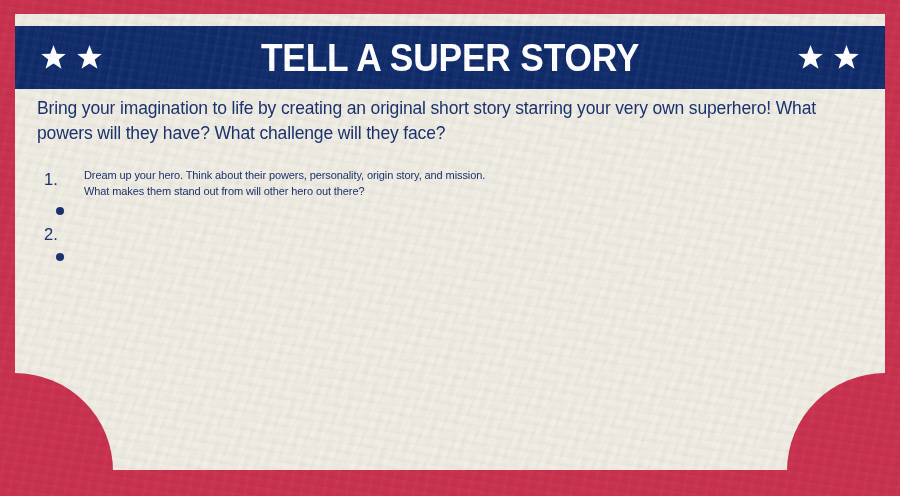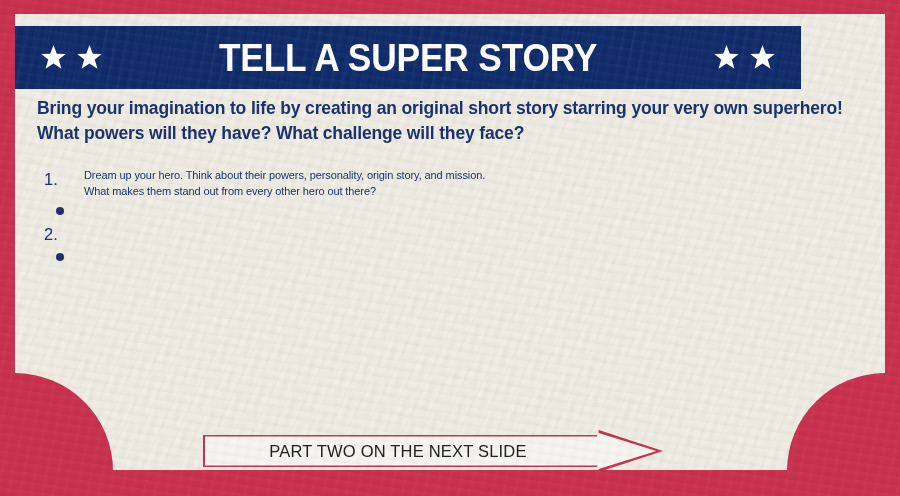--- a/index.html
+++ b/index.html
@@ -51,21 +51,21 @@
       repeating-linear-gradient(115deg, rgba(0,0,0,0.022) 0px, rgba(0,0,0,0.0) 4px, rgba(0,0,0,0.018) 9px, rgba(255,255,255,0.0) 17px),
       repeating-linear-gradient(22deg, rgba(0,0,0,0.016) 0px, rgba(255,255,255,0.0) 7px, rgba(0,0,0,0.012) 14px);
     opacity: .9;
   }
 
   
   .header-band {
     position: absolute;
     left: 15px;
     top: 26px;
-    width: 786px;
+    width: 870px;
     height: 63px;
     background: #102c6b;
     z-index: 12;
     display: flex;
     align-items: center;
     justify-content: space-between;
     padding: 0 26px;
   }
   .header-band::after {
     content: "";
@@ -113,21 +113,21 @@
     left: 15px;
     top: 96px;
     width: 870px;
     z-index: 14;
     padding: 0 22px;
   }
 
   .intro {
     color: #19326e;
     font-size: 17.5px;
-    font-weight: bold;
+    font-weight: normal;
     line-height: 1.42;
     letter-spacing: -0.15px;
     width: 832px;
   }
 
   .task-list {
     margin-top: 22px;
     list-style: none;
   }
   .task-item {
@@ -255,21 +255,21 @@
 
     <p class="intro">Bring your imagination to life by creating an original short story starring your very own superhero! What powers will they have? What challenge will they face?</p>
 
     <ol class="task-list">
 
       <li class="task-item">
         <div class="task-row">
           <span class="task-num">1.</span>
           <span class="task-text">
             <span>Dream up your hero. Think about their powers, personality, origin story, and mission.</span>
-            <span class="line2">What makes them stand out from every other hero out there?</span>
+            <span class="line2">What makes them stand out from will other hero out there?</span>
           </span>
         </div>
         <span class="empty-bullet"></span>
       </li>
 
       <li class="task-item">
         <div class="task-row">
           <span class="task-num">2.</span>
           <span class="task-text">
           </span>
@@ -277,19 +277,14 @@
         <span class="empty-bullet"></span>
       </li>
 
     </ol>
   </div>
 
   <div class="corner left"></div>
   <div class="corner right"></div>
   <div class="bottom-bar"></div>
 
-  <div class="arrow-banner">
-    <div class="arrow-shape"></div>
-    <div class="arrow-inner"></div>
-    <div class="arrow-label">PART TWO ON THE NEXT SLIDE</div>
-  </div>
 
 </div>
 
 </body></html>

